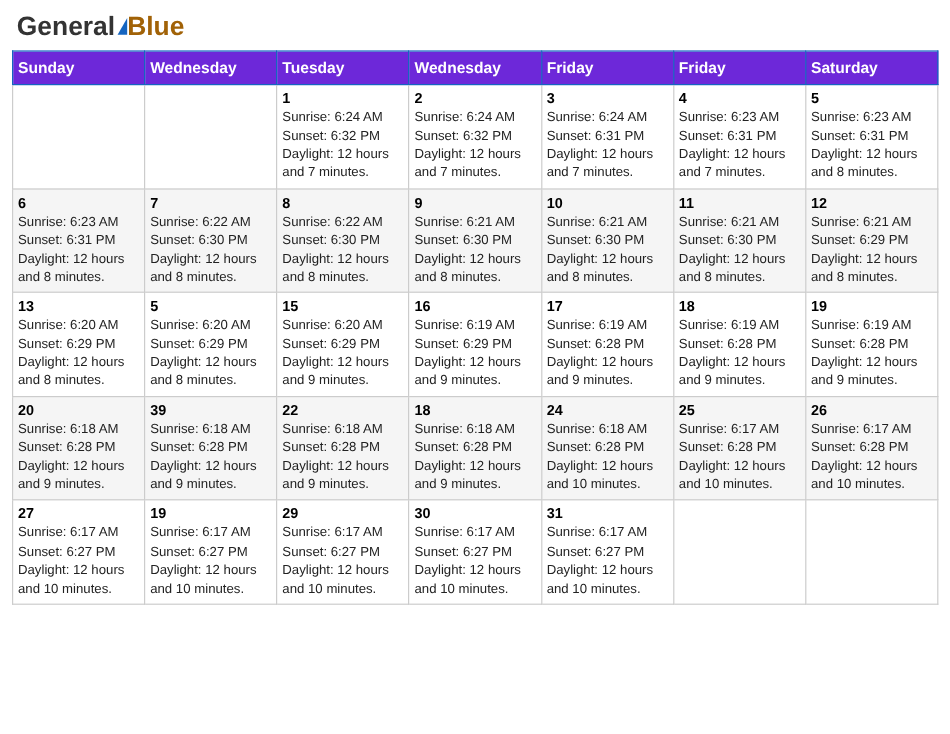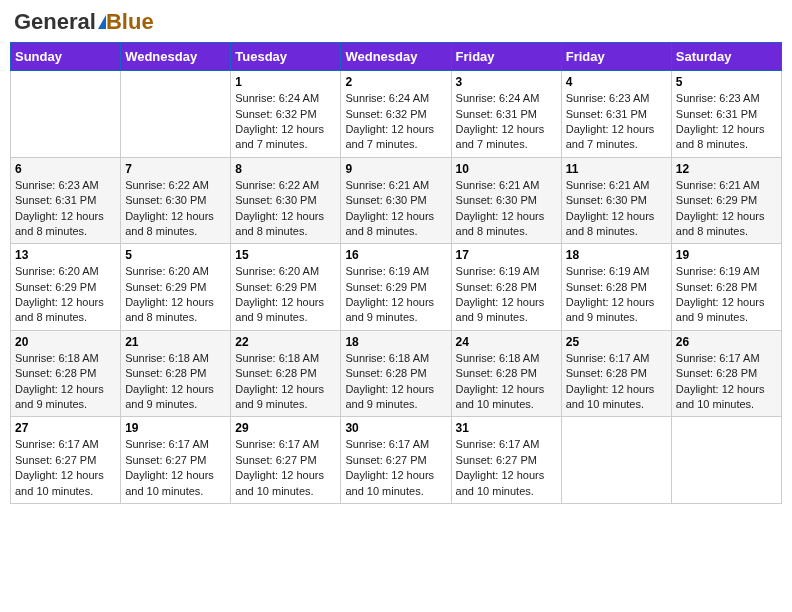--- a/index.html
+++ b/index.html
@@ -206,21 +206,21 @@
           <span class="day-number">19</span>
           <div class="day-info">Sunrise: 6:19 AM<br>Sunset: 6:28 PM<br>Daylight: 12 hours and 9 minutes.</div>
         </td>
       </tr>
       <tr>
         <td>
           <span class="day-number">20</span>
           <div class="day-info">Sunrise: 6:18 AM<br>Sunset: 6:28 PM<br>Daylight: 12 hours and 9 minutes.</div>
         </td>
         <td>
-          <span class="day-number">21</span>
+          <span class="day-number">39</span>
           <div class="day-info">Sunrise: 6:18 AM<br>Sunset: 6:28 PM<br>Daylight: 12 hours and 9 minutes.</div>
         </td>
         <td>
           <span class="day-number">22</span>
           <div class="day-info">Sunrise: 6:18 AM<br>Sunset: 6:28 PM<br>Daylight: 12 hours and 9 minutes.</div>
         </td>
         <td>
           <span class="day-number">18</span>
           <div class="day-info">Sunrise: 6:18 AM<br>Sunset: 6:28 PM<br>Daylight: 12 hours and 9 minutes.</div>
         </td>

